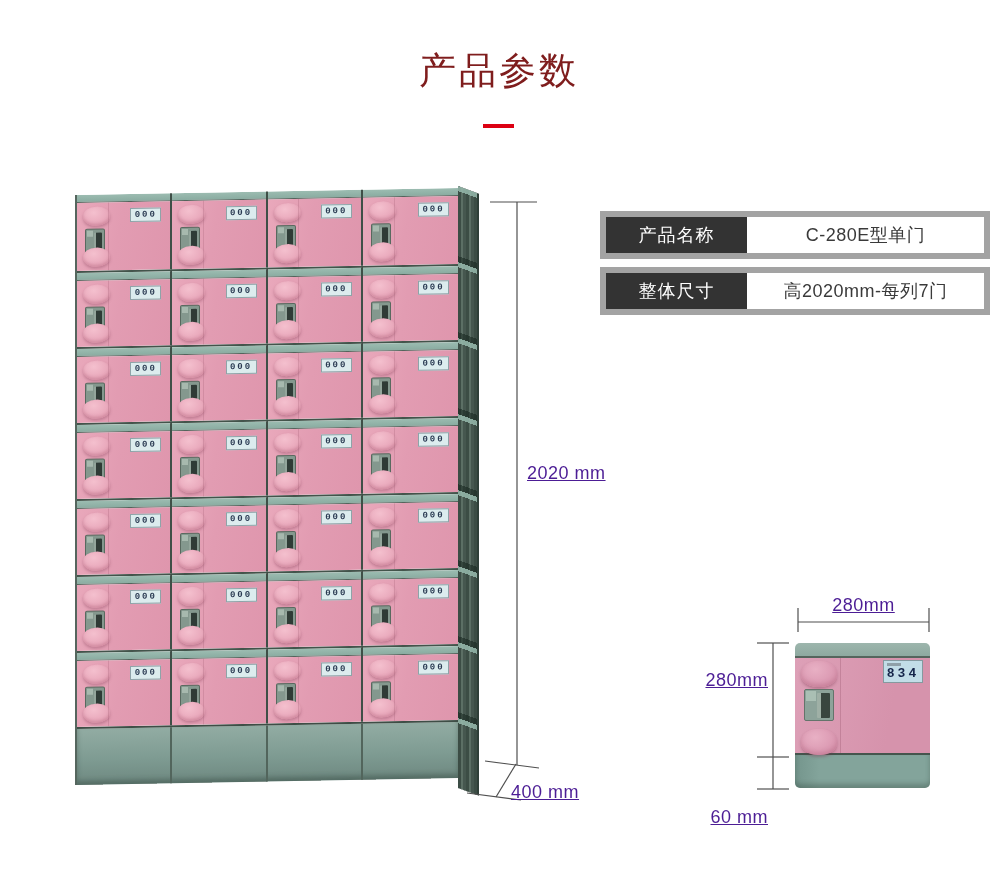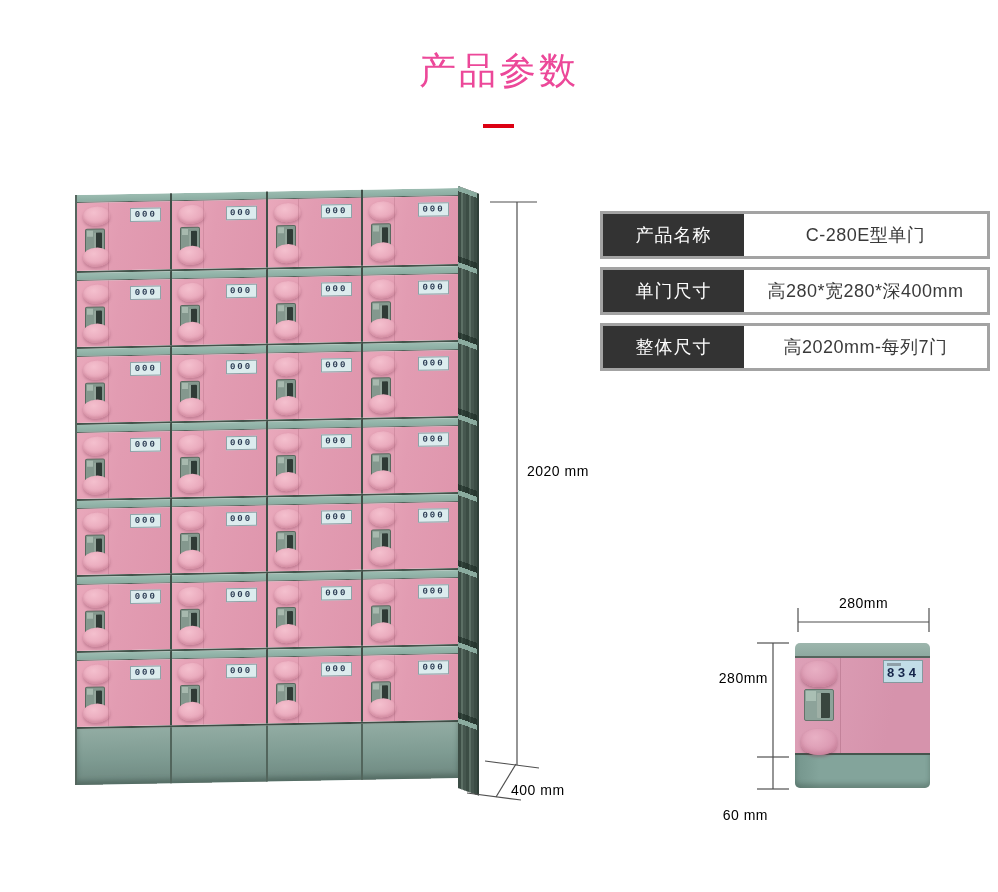--- a/index.html
+++ b/index.html
@@ -1,29 +1,29 @@
 <!DOCTYPE html>
 <html style="--accent-red: #dc0012; --door-pink: #e29cb2; --frame-teal: #8faca1; --table-label-bg: #333333;"><head>
 <meta charset="utf-8">
 <style>
   * { margin:0; padding:0; box-sizing:border-box; }
   body { background:#fff; font-family:"Liberation Sans","DejaVu Sans",sans-serif; }
   .page { position:relative; width:998px; height:892px; background:#ffffff; overflow:hidden; }
 
   
   .title { position:absolute; top:46px; left:0; right:0; text-align:center;
-           font-size:37px; font-weight:500; color:#ec4899; letter-spacing:3px; }
+           font-size:37px; font-weight:500; color:#7f1d1d; letter-spacing:3px; }
   .subtitle { position:absolute; top:95px; left:0; right:0; text-align:center;
               font-size:17px; color:#a9a9a9; letter-spacing:1.5px; }
   .red-bar { position:absolute; top:124px; left:483px; width:31px; height:4px;
              background:var(--accent-red,#dc0012); }
 
   
   .spec-table { position:absolute; left:600px; top:211px; width:390px; }
-  .spec-row { display:flex; height:48px; border:3px solid #a3a3a3; background:#fff;
+  .spec-row { display:flex; height:48px; border:6px solid #a3a3a3; background:#fff;
               margin-bottom:8px; }
   .spec-label { width:141px; background:var(--table-label-bg,#333); color:#fff;
                 display:flex; align-items:center; justify-content:center;
                 font-size:18px; letter-spacing:1px; }
   .spec-value { flex:1; display:flex; align-items:center; justify-content:center;
                 color:#3a3a3a; font-size:18px; letter-spacing:.5px;text-align:center; }
 
   
   .locker-front { position:absolute; left:75px; top:188px; width:383px; height:590px;
                   transform:skewY(-1.05deg); transform-origin:top right;
@@ -67,21 +67,21 @@
   .locker-side { position:absolute; left:458px; top:186px; width:21px; height:602px;
                  transform:skewY(20deg); transform-origin:top left;
                  background:
                    repeating-linear-gradient(180deg, rgba(150,185,172,.85) 0 5px,
                       rgba(150,185,172,0) 5px 70px, rgba(20,35,28,.55) 70px 76px),
                    repeating-linear-gradient(90deg,#3c4d45 0 3px,#5c6f65 3px 5px,#46574f 5px 8px);
                  border-right:2px solid #2f3f38; }
 
   
   .dims-svg { position:absolute; left:0; top:0; pointer-events:none; }
-  .dim-label { position:absolute; color:#000000; font-size:14px; letter-spacing:.5px; }
+  .dim-label { position:absolute; color:#4c1d95; font-size:18px; letter-spacing:.5px;text-decoration:underline; }
 
   
   .door-detail { position:absolute; left:795px; top:643px; width:135px; height:147px; }
   .detail-top-strip { height:15px; background:linear-gradient(#9db6ad,#8ea9a0);
                       border-radius:5px 5px 0 0; border-bottom:2px solid #55655d; }
   .detail-face { position:relative; height:95px;
                  background:linear-gradient(100deg,#dda0b7,#d693ac 70%); }
   .detail-face::after { content:""; position:absolute; top:0; bottom:0; left:45px;
                         width:1px; background:rgba(120,50,75,.22); }
   .detail-bump { position:absolute; left:6px; width:36px; height:26px;
@@ -119,24 +119,20 @@
 
   <div class="title">产品参数</div>
   <div class="red-bar"></div>
 
   <div class="spec-table">
     <div class="spec-row">
       <div class="spec-label">产品名称</div>
       <div class="spec-value">C-280E型单门</div>
     </div>
     <div class="spec-row">
-      <div class="spec-label">单门尺寸</div>
-      <div class="spec-value">高280*宽280*深400mm</div>
-    </div>
-    <div class="spec-row">
       <div class="spec-label">整体尺寸</div>
       <div class="spec-value">高2020mm-每列7门</div>
     </div>
   </div>
 
   <div class="locker-front">
     <div class="door-grid">
         <div class="module">
           <div class="strip"></div>
           <div class="doorface">

